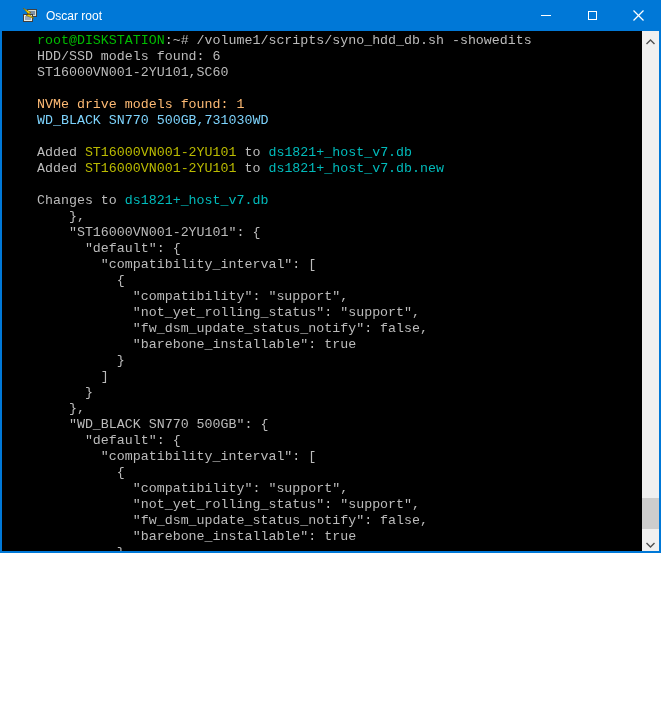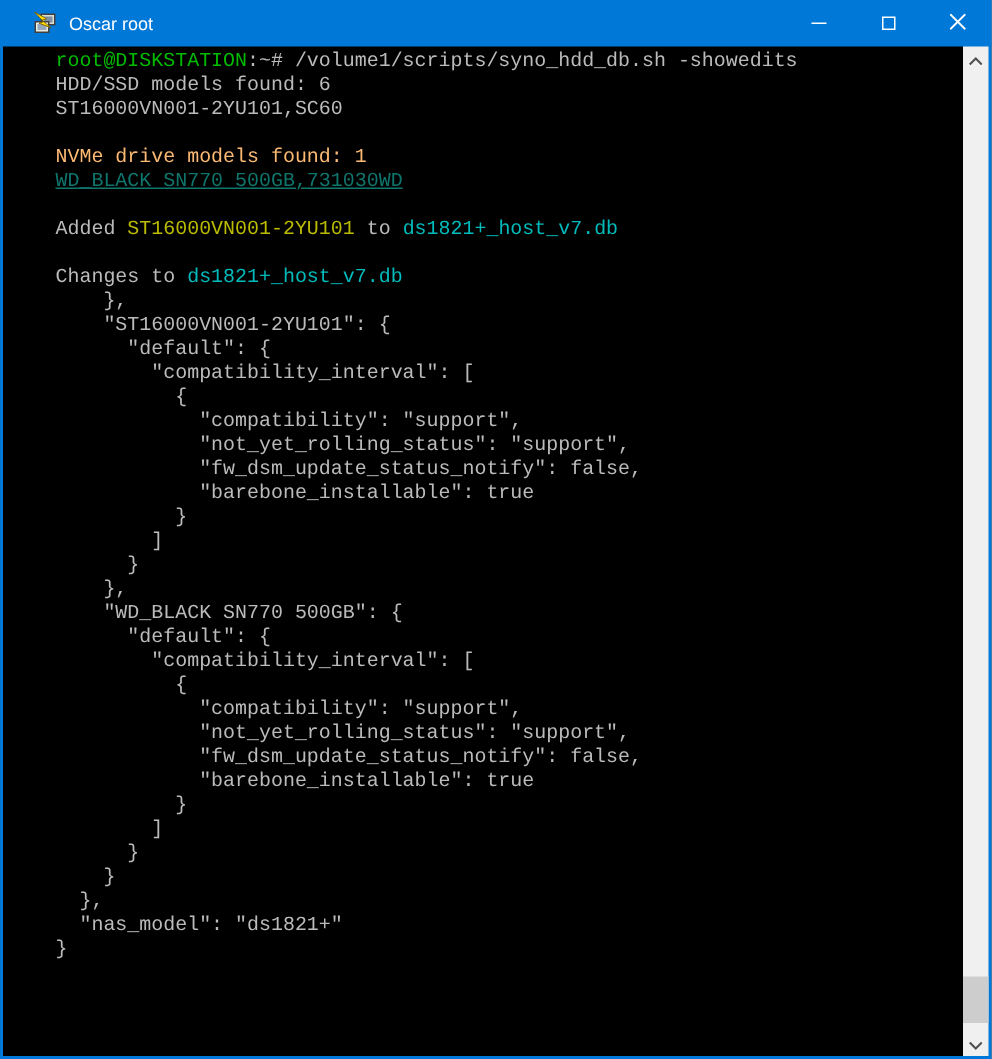--- a/index.html
+++ b/index.html
@@ -2,21 +2,21 @@
 <html><head>
 <meta charset="utf-8">
 <style>
   * { margin: 0; padding: 0; box-sizing: border-box; }
   html, body { width: 661px; height: 706px; }
   body { font-family: "Liberation Sans", sans-serif; background: #ffffff; }
 
   .window {
     position: relative;
     width: 661px;
-    height: 706px;
+    height: 553px;
     background: #0078D7; 
     overflow: hidden;
   }
 
   
   .titlebar {
     position: absolute;
     left: 0; top: 0; right: 0;
     height: 31px;
     background: #0078D7;
@@ -127,23 +127,24 @@
     </div>
   </div>
 
   <div class="terminal">
     <div class="term-output" id="term-output">
         <div class="term-line"><span style="color: rgb(0, 187, 0);">root@DISKSTATION</span><span style="color: rgb(187, 187, 187);">:~# /volume1/scripts/syno_hdd_db.sh -showedits</span></div>
         <div class="term-line"><span style="color: rgb(187, 187, 187);">HDD/SSD models found: 6</span></div>
         <div class="term-line"><span style="color: rgb(187, 187, 187);">ST16000VN001-2YU101,SC60</span></div>
         <div class="term-line"> </div>
         <div class="term-line"><span style="color: #fdba74;">NVMe drive models found: 1</span></div>
-        <div class="term-line"><span style="color: #0f766e; text-decoration: underline;">WD_BLACK SN770 500GB,731030WD</span></div>
+        <div class="term-line"><span style="color: #7dd3fc;">WD_BLACK SN770 500GB,731030WD</span></div>
         <div class="term-line"> </div>
         <div class="term-line"><span style="color: rgb(187, 187, 187);">Added </span><span style="color: rgb(187, 187, 0);">ST16000VN001-2YU101</span><span style="color: rgb(187, 187, 187);"> to </span><span style="color: rgb(0, 187, 187);">ds1821+_host_v7.db</span></div>
+        <div class="term-line"><span style="color: rgb(187, 187, 187);">Added </span><span style="color: rgb(187, 187, 0);">ST16000VN001-2YU101</span><span style="color: rgb(187, 187, 187);"> to </span><span style="color: rgb(0, 187, 187);">ds1821+_host_v7.db.new</span></div>
         <div class="term-line"> </div>
         <div class="term-line"><span style="color: rgb(187, 187, 187);">Changes to </span><span style="color: rgb(0, 187, 187);">ds1821+_host_v7.db</span></div>
         <div class="term-line"><span style="color: rgb(187, 187, 187);">    },</span></div>
         <div class="term-line"><span style="color: rgb(187, 187, 187);">    "ST16000VN001-2YU101": {</span></div>
         <div class="term-line"><span style="color: rgb(187, 187, 187);">      "default": {</span></div>
         <div class="term-line"><span style="color: rgb(187, 187, 187);">        "compatibility_interval": [</span></div>
         <div class="term-line"><span style="color: rgb(187, 187, 187);">          {</span></div>
         <div class="term-line"><span style="color: rgb(187, 187, 187);">            "compatibility": "support",</span></div>
         <div class="term-line"><span style="color: rgb(187, 187, 187);">            "not_yet_rolling_status": "support",</span></div>
         <div class="term-line"><span style="color: rgb(187, 187, 187);">            "fw_dsm_update_status_notify": false,</span></div>

